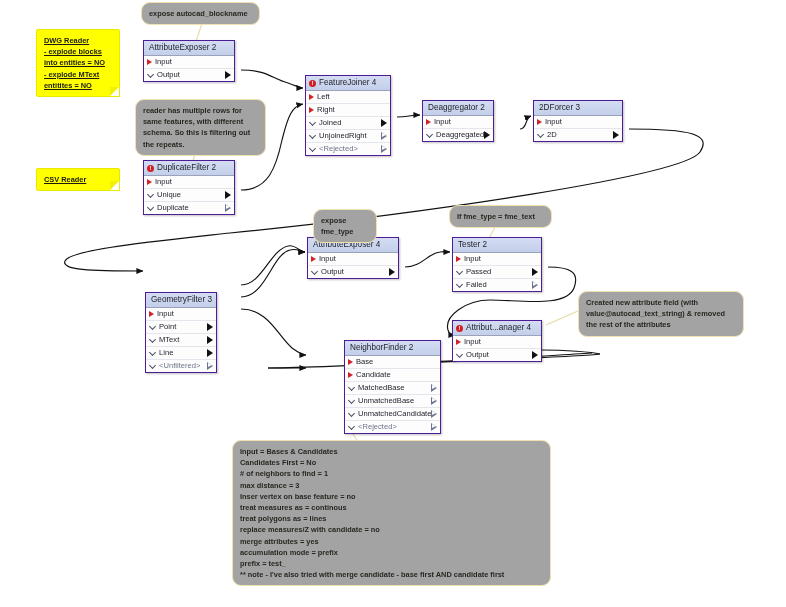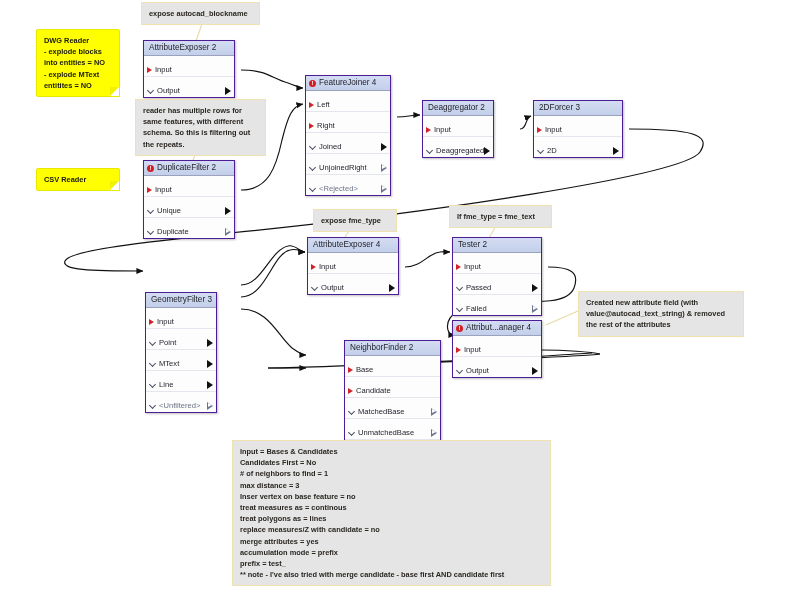--- a/index.html
+++ b/index.html
@@ -37,21 +37,21 @@
   .node .hdr.err{padding-left:3px;}
   .node .hdr .ttl{overflow:hidden;text-overflow:clip;white-space:nowrap;}
   .errdot{
     width:7px;height:7px;border-radius:50%;
     background:#d21f26;color:#fff;flex:0 0 auto;
     font-size:6px;line-height:7px;text-align:center;font-weight:bold;
   }
   .port{
     height:12px;line-height:12px;
     display:flex;align-items:center;
-    padding:8px 3px 0 4px;
+    padding:0 3px 0 4px;
     border-bottom:1px solid #e4e6ee;
     white-space:nowrap;
     position:relative;
   }
   .port:last-child{border-bottom:none;}
   .port .lbl{flex:1;padding-left:3px;overflow:hidden;}
   .port.in .lbl{padding-left:3px;}
   
   .tri-in{
     width:0;height:0;flex:0 0 auto;
@@ -98,37 +98,38 @@
     content:"";position:absolute;left:-5px;top:-2.6px;
     width:0;height:0;
     border-left:4.4px solid #fdfdfe;
     border-top:2.6px solid transparent;
     border-bottom:2.6px solid transparent;
   }
 
   
   .note{
     position:absolute;
-    background:#e5e5e5;
+    background:#a3a3a3;
     border:1px solid #f0e2b0;
-    border-radius:0;
+    border-radius:9px;
     font-size:7.4px;
     font-weight:bold;
     color:#2a2722;
     line-height:11.2px;
     padding:5px 7px;
     box-sizing:border-box;
     white-space:pre-line;
   }
   .note.sticky{
     background:#ffff00;
     border:1px solid #e8e800;
     border-radius:2px;
     border-bottom-right-radius:0;
     color:#1b1b10;
+    text-decoration:underline;
   }
   .note.sticky:after{
     content:"";position:absolute;right:0px;bottom:0px;
     width:0;height:0;
     border-left:9px solid #f2f200;
     border-bottom:9px solid #ffffff;
   }
 </style>
 </head>
 <body>
@@ -390,21 +391,21 @@
 - explode blocks
 into entities = NO
 - explode MText
 entitites = NO</span></div>
       <div class="note sticky" style="left: 36px; top: 168px; width: 84px; min-height: 22px;"><span>CSV Reader</span></div>
       <div class="note" style="left: 141px; top: 2px; width: 119px; min-height: 19px;"><span>expose autocad_blockname</span></div>
       <div class="note" style="left: 135px; top: 99px; width: 131px; min-height: 51px;"><span>reader has multiple rows for
 same features, with different
 schema. So this is filtering out
 the repeats.</span></div>
-      <div class="note" style="left: 313px; top: 209px; width: 84px; min-height: 19px;"><span>expose fme_type</span></div>
+      <div class="note" style="left: 313px; top: 209px; width: 64px; min-height: 19px;"><span>expose fme_type</span></div>
       <div class="note" style="left: 449px; top: 205px; width: 103px; min-height: 19px;"><span>If fme_type = fme_text</span></div>
       <div class="note" style="left: 578px; top: 291px; width: 166px; min-height: 40px;"><span>Created new attribute field (with
 value@autocad_text_string) &amp; removed
 the rest of the attributes</span></div>
       <div class="note" style="left: 232px; top: 440px; width: 319px; min-height: 134px;"><span>Input = Bases &amp; Candidates
 Candidates First = No
 # of neighbors to find = 1
 max distance = 3
 Inser vertex on base feature = no
 treat measures as = continous

